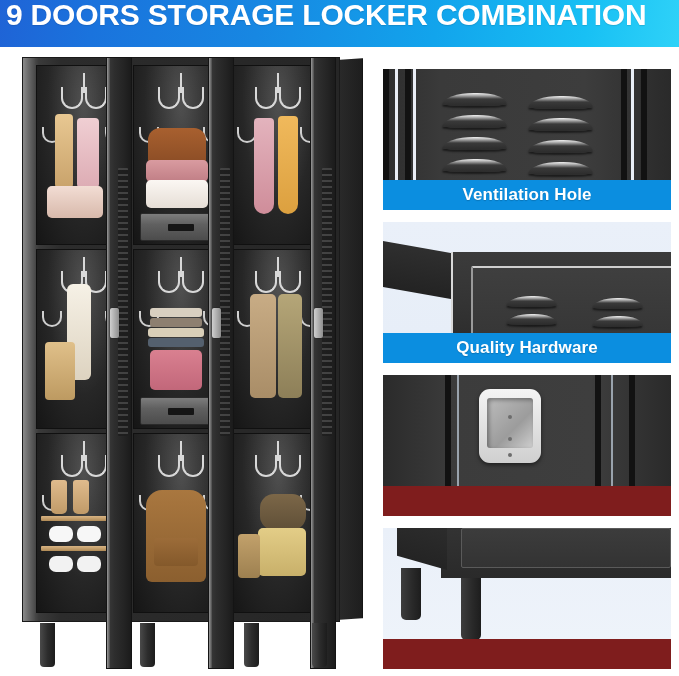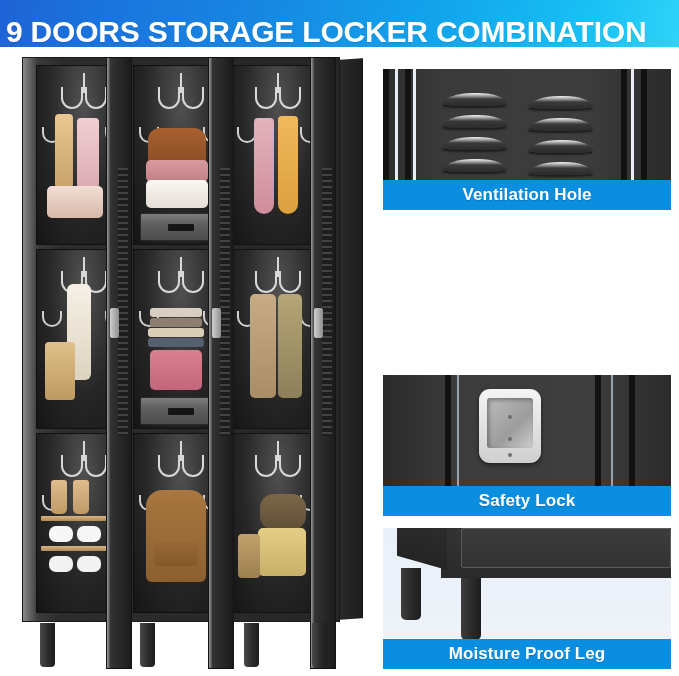--- a/index.html
+++ b/index.html
@@ -7,21 +7,21 @@
     width:679px;height:676px;background:#ffffff;
     font-family:"Liberation Sans",sans-serif;
     overflow:hidden;position:relative;
   }
   #root{width:679px;height:676px;position:relative;}
 
   
   .header{
     position:absolute;left:0;top:0;width:679px;height:47px;
     background:linear-gradient(100deg,#1f63d6 0%,#1a73dd 14%,#1787e2 38%,#12a4ec 64%,#18c0f4 86%,#2fd2f8 100%);
-    display:flex;align-items:flex-end;overflow:hidden;
+    display:flex;align-items:flex-start;overflow:hidden;
   }
   .header-title{
     color:#ffffff;font-weight:bold;font-size:30px;line-height:30px;
     letter-spacing:-0.2px;padding-left:6px;white-space:nowrap;
     transform:scaleX(1.0);
     text-shadow:0 1px 1px rgba(0,0,0,.12);
   }
 
   
   .hero{position:absolute;left:0;top:47px;width:380px;height:629px;background:#fff;overflow:hidden;}
@@ -376,44 +376,56 @@
         <div class="louvre" style="left:60px;top:68px;"></div>
         <div class="louvre" style="left:60px;top:90px;"></div>
         <div class="louvre" style="left:146px;top:27px;"></div>
         <div class="louvre" style="left:146px;top:49px;"></div>
         <div class="louvre" style="left:146px;top:71px;"></div>
         <div class="louvre" style="left:146px;top:93px;"></div>
       </div>
       <div class="panel-label">Ventilation Hole</div>
     </div>
 
+    <div class="panel" style="top:175px;height:141px;">
+      <div class="panel-img">
+        <div class="hw-bg"></div>
+        <div class="hw-top"></div>
+        <div class="hw-body"></div>
+        <div class="hw-inset">
+          <div class="louvre" style="left:34px;top:28px;width:50px;height:11px;"></div>
+          <div class="louvre" style="left:34px;top:46px;width:50px;height:11px;"></div>
+          <div class="louvre" style="left:120px;top:30px;width:50px;height:11px;"></div>
+          <div class="louvre" style="left:120px;top:48px;width:50px;height:11px;"></div>
+        </div>
+      </div>
+      <div class="panel-label">Quality Hardware</div>
+    </div>
 
     <div class="panel" style="top:328px;height:141px;">
       <div class="panel-img">
         <div class="lock-face"></div>
         <div class="vent-dark" style="left:62px;"></div>
         <div class="vent-seam" style="left:74px;background:#9aa3ad;width:2px;"></div>
         <div class="vent-dark" style="left:212px;"></div>
         <div class="vent-seam" style="left:228px;background:#9aa3ad;width:2px;"></div>
         <div class="vent-dark" style="left:246px;"></div>
         <div class="lock-plate">
           <div class="lock-recess"></div>
           <div class="lock-dot" style="top:26px;"></div>
           <div class="lock-dot" style="top:48px;"></div>
           <div class="lock-dot" style="top:64px;"></div>
         </div>
       </div>
-      <div class="panel-label">Safety Lock</div>
     </div>
 
     <div class="panel" style="top:481px;height:141px;">
       <div class="panel-img">
         <div class="leg-bg"></div>
         <div class="leg-body"></div>
         <div class="leg-door"></div>
         <div class="leg-side"></div>
         <div class="leg-post" style="left:18px;top:40px;height:52px;"></div>
         <div class="leg-post" style="left:78px;top:50px;height:62px;"></div>
       </div>
-      <div class="panel-label">Moisture Proof Leg</div>
     </div>
   </div>
 </div>
 
 </body></html>

